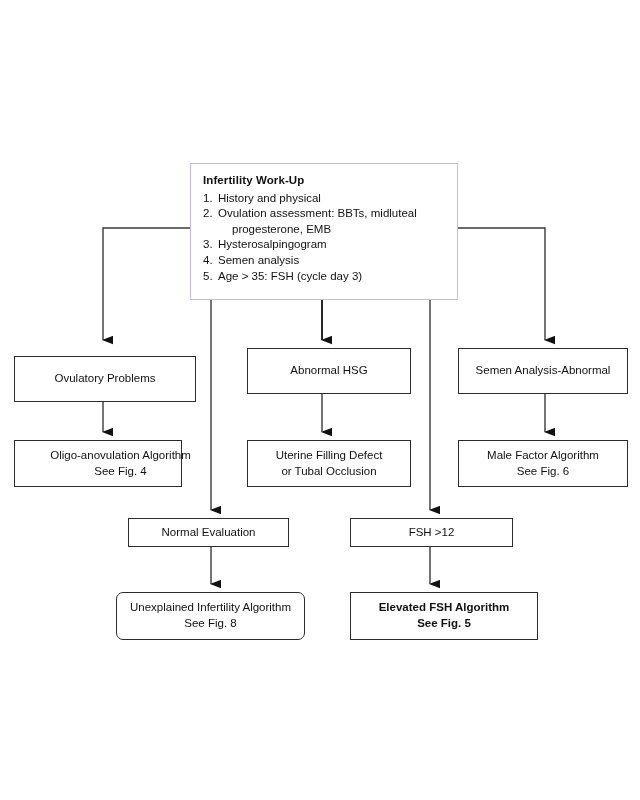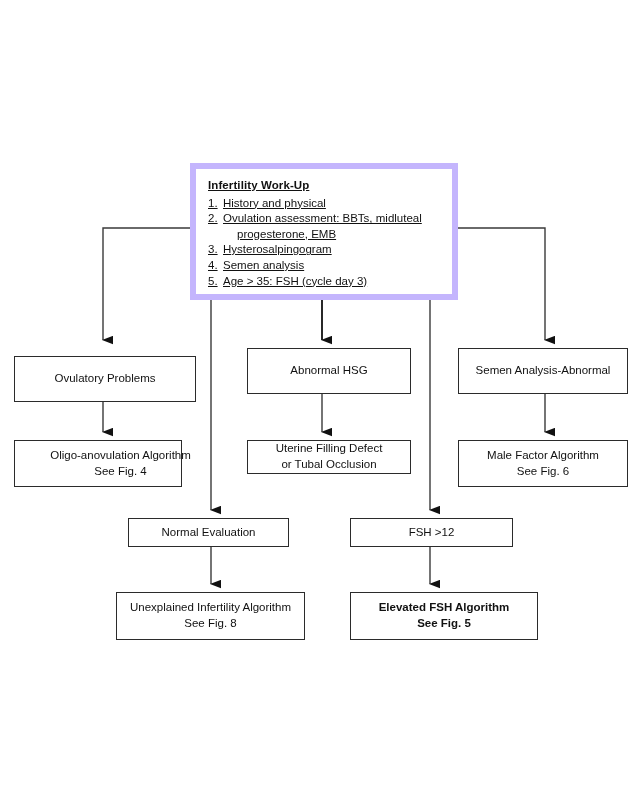--- a/index.html
+++ b/index.html
@@ -40,26 +40,25 @@
     z-index: 2;
   }
   .node .line { display: block; white-space: nowrap; }
 
   
   #node-workup {
     left: 190px;
     top: 163px;
     width: 268px;
     height: 137px;
-    border: 6px solid #c4b5fd;
+    border: 1px solid #c4b5fd;
     align-items: flex-start;
     justify-content: flex-start;
     text-align: left;
     padding: 9px 10px 6px 12px;
-    text-decoration: underline;
   }
   #node-workup .wu-title {
     font-weight: bold;
     font-size: 11.5px;
     margin-bottom: 2px;
     letter-spacing: 0.1px;
   }
   .wu-list {
     list-style: none;
     margin: 0;
@@ -85,29 +84,29 @@
     text-align: right;
   }
 
   
   #node-ovulatory      { left: 14px;  top: 348px; width: 182px; height: 46px; margin-top: 8px; }
   #node-abnormal-hsg   { left: 247px; top: 348px; width: 164px; height: 46px; }
   #node-semen-abnormal { left: 458px; top: 348px; width: 170px; height: 46px; }
 
   
   #node-oligo-anov     { left: 14px;  top: 440px; width: 168px; height: 47px; padding-left: 45px; }
-  #node-uterine        { left: 247px; top: 440px; width: 164px; height: 34px; }
+  #node-uterine        { left: 247px; top: 440px; width: 164px; height: 47px; }
   #node-male-factor    { left: 458px; top: 440px; width: 170px; height: 47px; }
 
   
   #node-normal-eval    { left: 128px; top: 518px; width: 161px; height: 29px; }
   #node-fsh12          { left: 350px; top: 518px; width: 163px; height: 29px; }
 
   
-  #node-unexplained    { left: 116px; top: 592px; width: 189px; height: 48px; }
+  #node-unexplained    { left: 116px; top: 592px; width: 189px; height: 48px; border-radius: 7px; }
   #node-elevated-fsh   { left: 350px; top: 592px; width: 188px; height: 48px; font-weight: bold; }
 </style>
 </head>
 <body>
 
 <div id="canvas">
 
   <svg id="svg-connectors" viewBox="0 0 640 800" width="640" height="800" xmlns="http://www.w3.org/2000/svg">
     <defs>
       <marker id="arrowhead" markerWidth="9" markerHeight="11" refX="4.5" refY="10" orient="auto" markerUnits="userSpaceOnUse">

